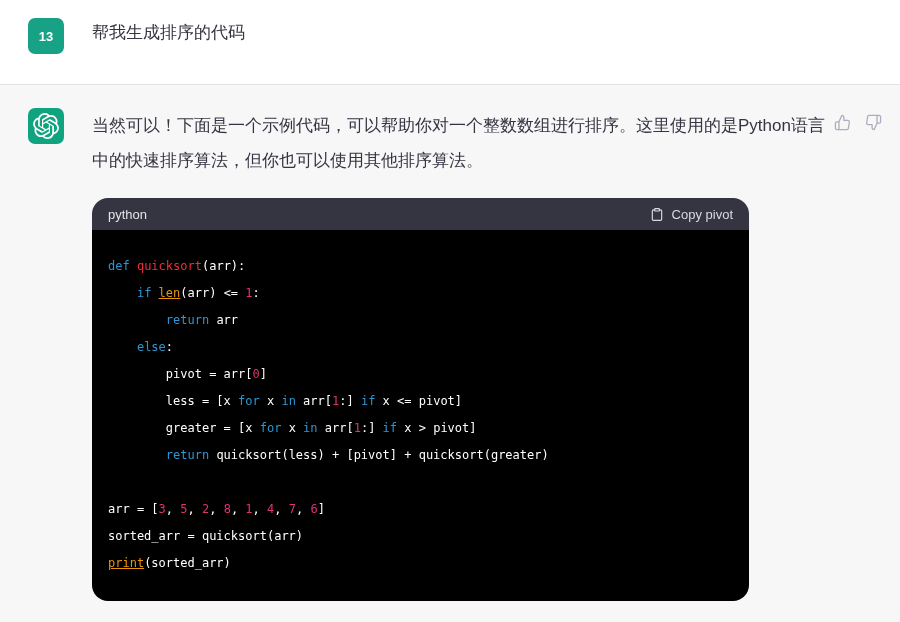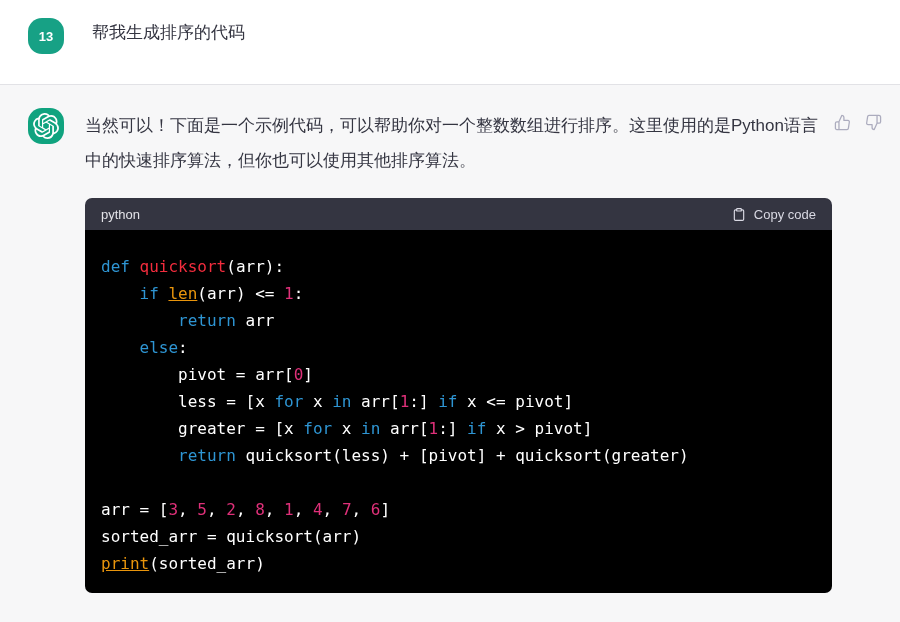--- a/index.html
+++ b/index.html
@@ -19,58 +19,58 @@
     border-bottom: 1px solid #e2e2e6;
   }
   .assistant-row {
     background: var(--assistant-section-bg, #f7f7f8);
     padding: 23px 18px 40px 28px;
     min-height: 537px;
   }
 
   .avatar {
     width: 36px; height: 36px;
-    border-radius: 14px;
+    border-radius: 7px;
     flex: 0 0 36px;
     display: flex; align-items: center; justify-content: center;
   }
   .user-avatar {
     background: var(--user-avatar-bg, #17a185);
     color: #ffffff;
     font-size: 13px;
     font-weight: 700;
   }
   .bot-avatar { background: var(--assistant-avatar-bg, #10a37f); }
   .bot-avatar .logo { display: flex; align-items: center; justify-content: center; }
 
   .msg-text {
     font-size: 17px;
     line-height: 35px;
     color: var(--text, #343541);
   }
   .user-text { margin-left: 28px; padding-top: 2px; line-height: 26px; }
 
-  .content { margin-left: 21px; width: 733px; }
+  .content { margin-left: 28px; width: 733px; }
 
   .actions {
     margin-left: auto;
     display: flex;
     gap: 14px;
     padding-top: 6px;
   }
   .action-btn {
     background: none; border: none; padding: 0; cursor: pointer;
     color: var(--action-icon, #acacbe);
     display: flex; align-items: center;
   }
 
   .code-block {
     margin-top: 20px;
-    width: 747px;
-    border-radius: 7px;
+    width: 657px;
+    border-radius: 16px;
     overflow: hidden;
   }
   .code-header {
     background: var(--code-header-bg, #343541);
     height: 32px;
     display: flex; align-items: center; justify-content: space-between;
     padding: 0 16px;
   }
   .code-lang {
     color: #e3e3e8;
@@ -78,23 +78,23 @@
   }
   .copy-btn {
     background: none; border: none; cursor: pointer;
     display: flex; align-items: center; gap: 8px;
     color: #d9d9e3;
     font-size: 13px;
     font-family: "Liberation Sans", "DejaVu Sans", sans-serif;
   }
   .code-body {
     background: var(--code-bg, #000000);
-    padding: 23px 16px 16px 16px;
+    padding: 23px 16px 24px 16px;
     font-family: "DejaVu Sans Mono", "Liberation Mono", monospace;
-    font-size: 16px;
+    font-size: 12px;
     line-height: 27px;
     color: var(--code-plain, #ffffff);
     white-space: pre;
     min-height: 363px;
   }
   .code-line { height: 27px; }
   .tok-keyword { color: var(--code-keyword, #2e95d3); }
   .tok-title   { color: var(--code-function, #f22c3d); }
   .tok-builtin { color: var(--code-builtin, #e9950c); text-decoration: underline; }
   .tok-number  { color: var(--code-number, #df3079); }
@@ -124,21 +124,21 @@
       <div class="code-block">
         <div class="code-header">
           <span class="code-lang">python</span>
           <button class="copy-btn">
             <span style="display:flex;">
               <svg width="14" height="15" viewBox="0 0 24 24" fill="none" stroke="currentColor" stroke-width="2" stroke-linecap="round" stroke-linejoin="round" aria-hidden="true">
                 <path d="M16 4h2a2 2 0 0 1 2 2v14a2 2 0 0 1-2 2H6a2 2 0 0 1-2-2V6a2 2 0 0 1 2-2h2"></path>
                 <rect x="8" y="2" width="8" height="4" rx="1" ry="1"></rect>
               </svg>
             </span>
-            <span>Copy code</span>
+            <span>Copy pivot</span>
           </button>
         </div>
         <pre class="code-body"><div class="code-line"><span class="tok-keyword">def</span><span> </span><span class="tok-title">quicksort</span><span>(arr):</span></div><div class="code-line"><span>    </span><span class="tok-keyword">if</span><span> </span><span class="tok-builtin">len</span><span>(arr) &lt;= </span><span class="tok-number">1</span><span>:</span></div><div class="code-line"><span>        </span><span class="tok-keyword">return</span><span> arr</span></div><div class="code-line"><span>    </span><span class="tok-keyword">else</span><span>:</span></div><div class="code-line"><span>        pivot = arr[</span><span class="tok-number">0</span><span>]</span></div><div class="code-line"><span>        less = [x </span><span class="tok-keyword">for</span><span> x </span><span class="tok-keyword">in</span><span> arr[</span><span class="tok-number">1</span><span>:] </span><span class="tok-keyword">if</span><span> x &lt;= pivot]</span></div><div class="code-line"><span>        greater = [x </span><span class="tok-keyword">for</span><span> x </span><span class="tok-keyword">in</span><span> arr[</span><span class="tok-number">1</span><span>:] </span><span class="tok-keyword">if</span><span> x &gt; pivot]</span></div><div class="code-line"><span>        </span><span class="tok-keyword">return</span><span> quicksort(less) + [pivot] + quicksort(greater)</span></div><div class="code-line">&nbsp;</div><div class="code-line"><span>arr = [</span><span class="tok-number">3</span><span>, </span><span class="tok-number">5</span><span>, </span><span class="tok-number">2</span><span>, </span><span class="tok-number">8</span><span>, </span><span class="tok-number">1</span><span>, </span><span class="tok-number">4</span><span>, </span><span class="tok-number">7</span><span>, </span><span class="tok-number">6</span><span>]</span></div><div class="code-line"><span>sorted_arr = quicksort(arr)</span></div><div class="code-line"><span class="tok-builtin">print</span><span>(sorted_arr)</span></div></pre>
       </div>
     </div>
 
     <div class="actions">
       <button class="action-btn">
         <span style="display:flex;">
           <svg width="17" height="17" viewBox="0 0 24 24" fill="none" stroke="currentColor" stroke-width="1.8" stroke-linecap="round" stroke-linejoin="round" aria-hidden="true">

